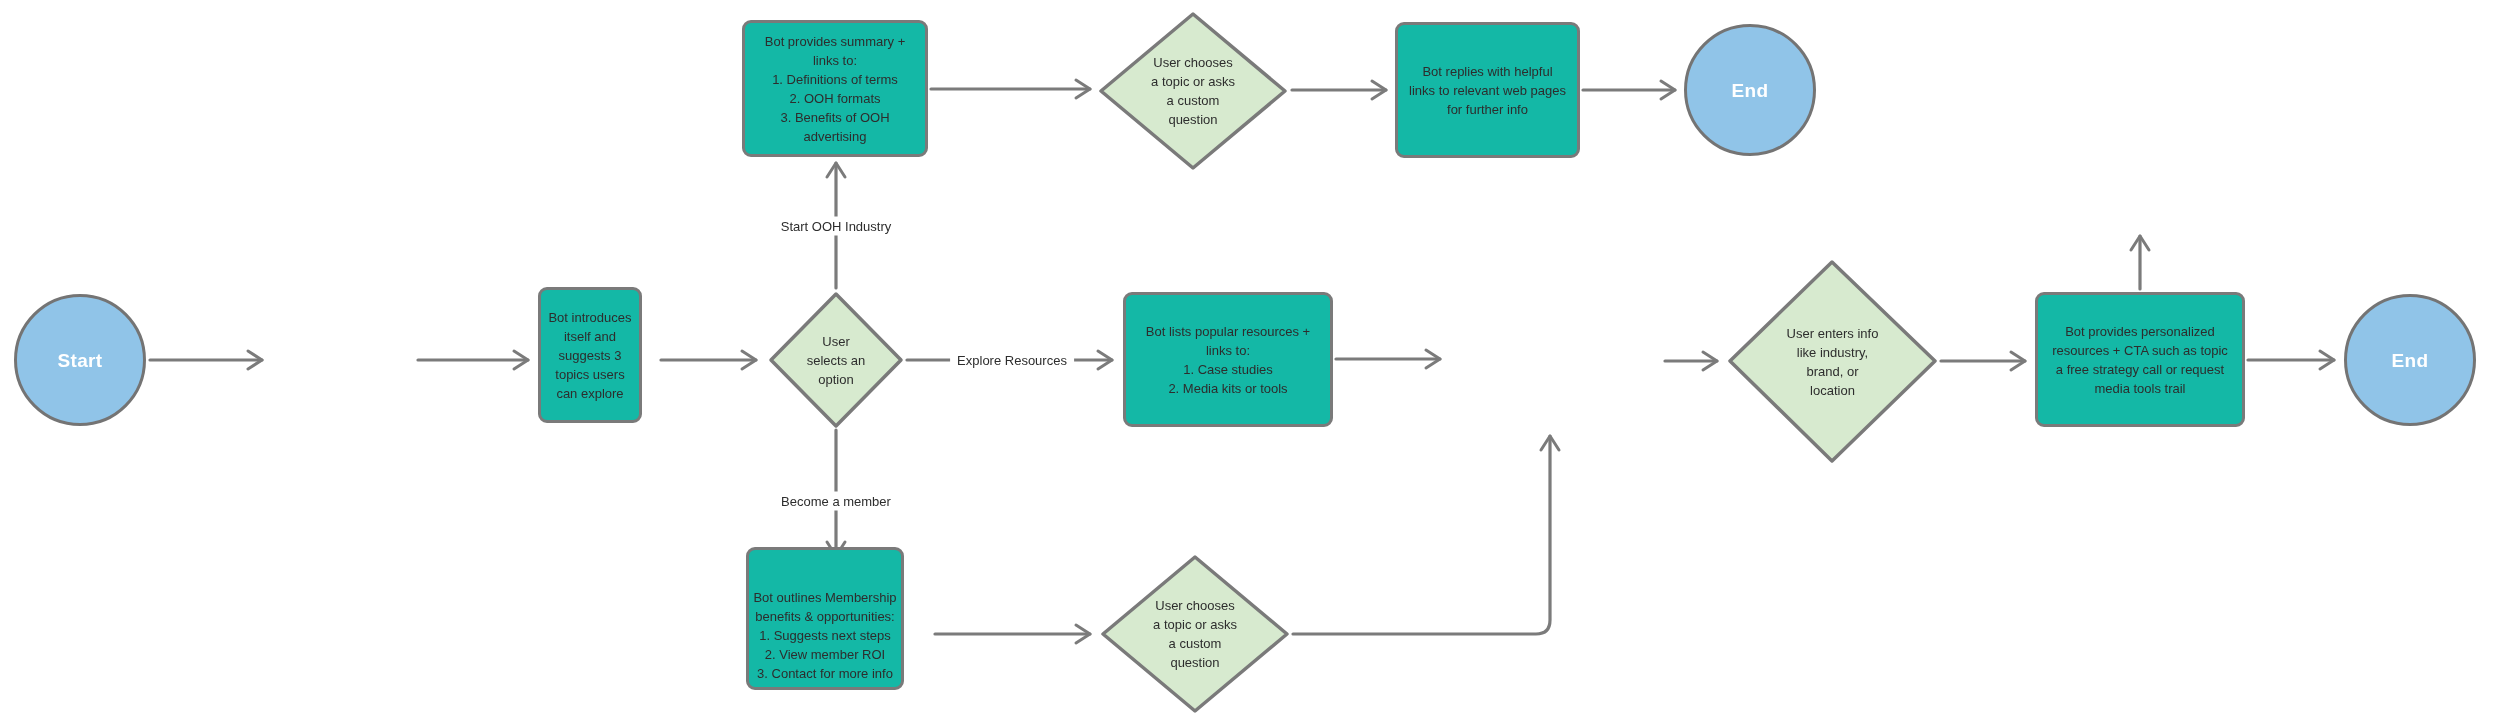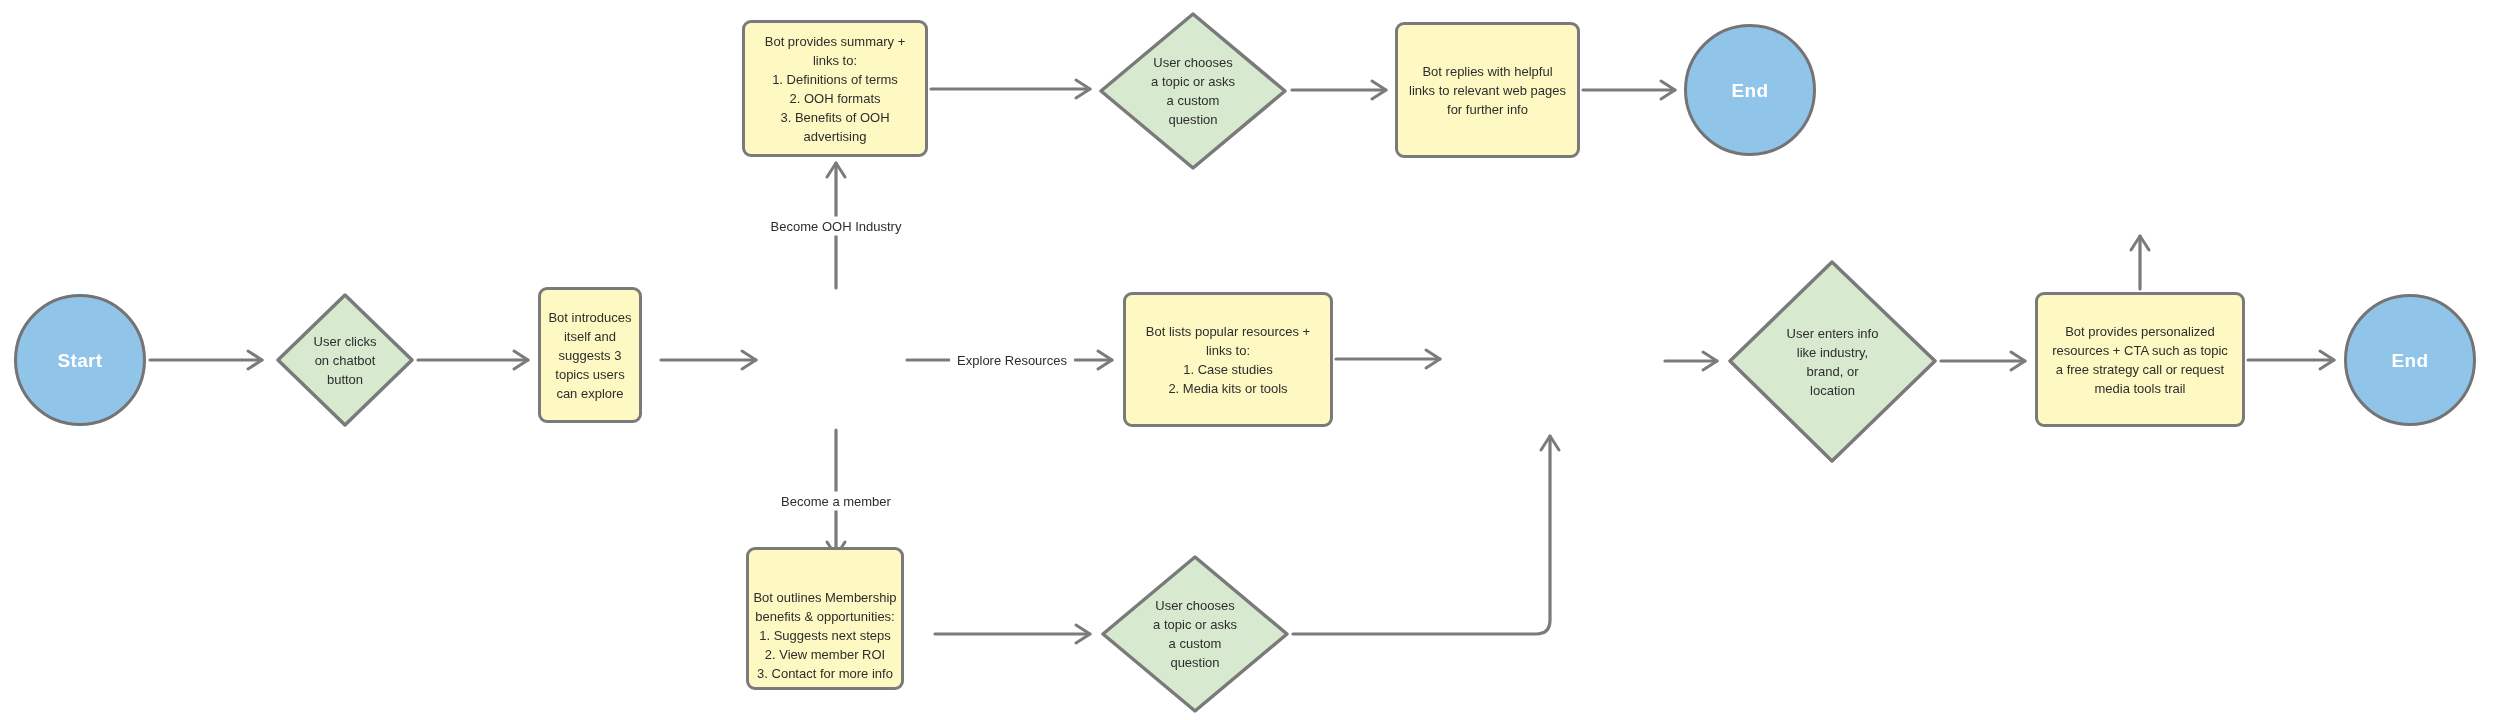--- a/index.html
+++ b/index.html
@@ -4,21 +4,21 @@
 <style>
   html,body{margin:0;padding:0;background:#ffffff;}
   .canvas{position:relative;width:2500px;height:720px;background:#ffffff;overflow:hidden;
           font-family:"Liberation Sans",sans-serif;}
   svg.edges{position:absolute;left:0;top:0;z-index:0;}
   .edge{stroke:#7b7b7b;stroke-width:3.2;fill:none;stroke-linecap:round;}
   .node{position:absolute;display:flex;align-items:center;justify-content:center;
         text-align:center;color:#2d2d2d;font-size:13px;line-height:19px;z-index:1;
         box-sizing:border-box;}
   .node-label{white-space:pre-line;position:relative;z-index:1;}
-  .process{background:#fef9c3;border:3.5px solid #7a7a7a;border-radius:9px;padding:4px;}
+  .process{background:#14b8a6;border:3.5px solid #7a7a7a;border-radius:9px;padding:4px;}
   .terminal{background:#90C4E8;border:3.5px solid #747474;border-radius:50%;
             color:#ffffff;font-weight:bold;font-size:19px;letter-spacing:.3px;text-align:right;}
   .diamond{background:transparent;border:none;padding:0;}
   .diamond .shape{position:absolute;left:0;top:0;width:100%;height:100%;}
   .edge-label{position:absolute;z-index:2;transform:translate(-50%,-50%);
               background:#ffffff;padding:2px 7px;font-size:13px;color:#2d2d2d;
               white-space:nowrap;font-family:"Liberation Sans",sans-serif;}
 </style>
 </head>
 <body>
@@ -46,37 +46,37 @@
     <path class="edge" d="M2248,360 H2334" marker-end="url(#arrow)"></path>
     <path class="edge" d="M2140,289 V236" marker-end="url(#arrow)"></path>
     <path class="edge" d="M935,634 H1090" marker-end="url(#arrow)"></path>
     <path class="edge" d="M1293,634 H1536 Q1550,634 1550,620 V436" marker-end="url(#arrow)"></path>
   </svg>
 
   <div class="node terminal" style="left:14px;top:294px;width:132px;height:132px;">
     <span class="node-label">Start</span>
   </div>
 
-  <div class="node diamond" style="left:275px;top:292px;width:140px;height:136px;">
-    <svg class="shape" width="140" height="136">
-      <polygon points="70,3 137,68 70,133 3,68" fill="#D7EACF" stroke="#7a7a7a" stroke-width="3.5" stroke-linejoin="round"></polygon>
-    </svg>
-    <span class="node-label">User clicks
-on chatbot
-button</span>
-  </div>
 
   <div class="node process" style="left:538px;top:287px;width:104px;height:136px;">
     <span class="node-label">Bot introduces
 itself and
 suggests 3
 topics users
 can explore</span>
   </div>
 
+  <div class="node diamond" style="left:768px;top:291px;width:136px;height:138px;">
+    <svg class="shape" width="136" height="138">
+      <polygon points="68,3 133,69 68,135 3,69" fill="#D7EACF" stroke="#7a7a7a" stroke-width="3.5" stroke-linejoin="round"></polygon>
+    </svg>
+    <span class="node-label">User
+selects an
+option</span>
+  </div>
 
   <div class="node process" style="left:742px;top:20px;width:186px;height:137px;">
     <span class="node-label">Bot provides summary +
 links to:
 1. Definitions of terms
 2. OOH formats
 3. Benefits of OOH
 advertising</span>
   </div>
 
@@ -141,17 +141,17 @@
   <div class="node diamond" style="left:1100px;top:554px;width:190px;height:160px;">
     <svg class="shape" width="190" height="160">
       <polygon points="95,3 187,80 95,157 3,80" fill="#D7EACF" stroke="#7a7a7a" stroke-width="3.5" stroke-linejoin="round"></polygon>
     </svg>
     <span class="node-label">User chooses
 a topic or asks
 a custom
 question</span>
   </div>
 
-  <div class="edge-label" style="left:836px;top:226px;">Become OOH Industry</div>
+  <div class="edge-label" style="left:836px;top:226px;">Start OOH Industry</div>
   <div class="edge-label" style="left:1012px;top:360px;">Explore Resources</div>
   <div class="edge-label" style="left:836px;top:501px;">Become a member</div>
 
 </div>
 
 </body></html>

